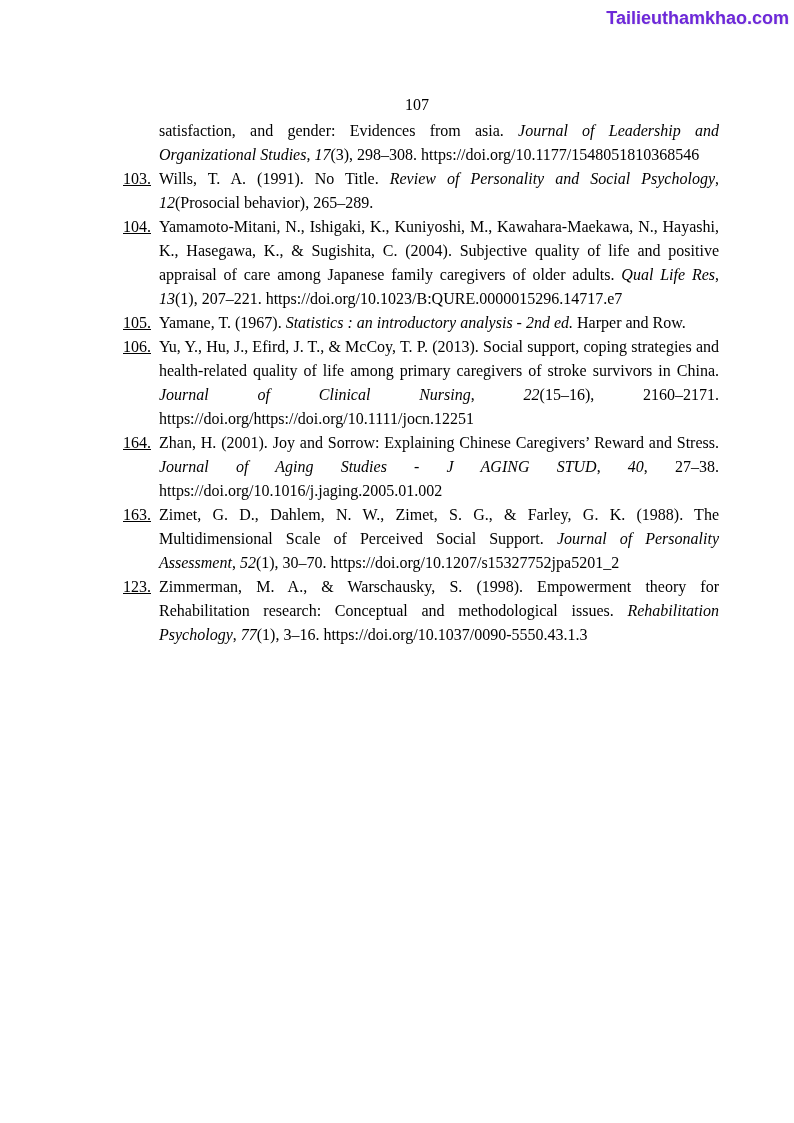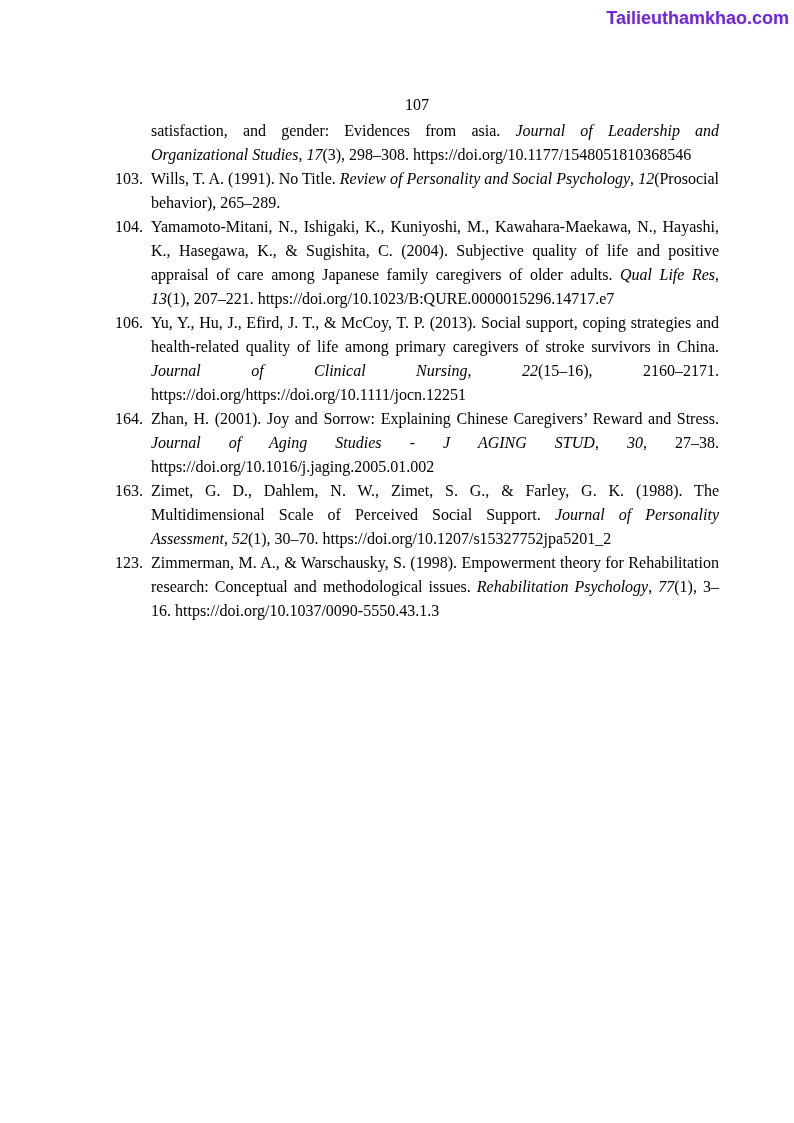--- a/index.html
+++ b/index.html
@@ -41,38 +41,41 @@
     left: 115px;
     width: 604px;
     font-size: 16px;
     line-height: 24px;
     text-align: justify;
     text-align-last: left;
   }
   .ref {
     position: relative;
     padding-left: 36px;
+    margin-left: 8px;
   }
   .ref-num {
     position: absolute;
     left: 0;
     top: 0;
+    text-decoration: underline;
   }
   .it {
     font-style: italic;
   }
 </style>
 </head>
 <body>
 
 <div class="watermark">Tailieuthamkhao.com</div>
 
 <div class="page-number">107</div>
 
 <div class="references">
     <div class="ref"><span class="ref-num"></span><span>satisfaction, and gender: Evidences from asia. </span><span class="it">Journal of Leadership and Organizational Studies</span><span>, </span><span class="it">17</span><span>(3), 298–308. https://doi.org/10.1177/1548051810368546</span></div>
     <div class="ref"><span class="ref-num">103.</span><span>Wills, T. A. (1991). No Title. </span><span class="it">Review of Personality and Social Psychology</span><span>, </span><span class="it">12</span><span>(Prosocial behavior), 265–289.</span></div>
     <div class="ref"><span class="ref-num">104.</span><span>Yamamoto-Mitani, N., Ishigaki, K., Kuniyoshi, M., Kawahara-Maekawa, N., Hayashi, K., Hasegawa, K., &amp; Sugishita, C. (2004). Subjective quality of life and positive appraisal of care among Japanese family caregivers of older adults. </span><span class="it">Qual Life Res</span><span>, </span><span class="it">13</span><span>(1), 207–221. https://doi.org/10.1023/B:QURE.0000015296.14717.e7</span></div>
+    <div class="ref"><span class="ref-num">105.</span><span>Yamane, T. (1967). </span><span class="it">Statistics : an introductory analysis - 2nd ed.</span><span> Harper and Row.</span></div>
     <div class="ref"><span class="ref-num">106.</span><span>Yu, Y., Hu, J., Efird, J. T., &amp; McCoy, T. P. (2013). Social support, coping strategies and health-related quality of life among primary caregivers of stroke survivors in China. </span><span class="it">Journal of Clinical Nursing</span><span>, </span><span class="it">22</span><span>(15–16), 2160–2171. https://doi.org/https://doi.org/10.1111/jocn.12251</span></div>
-    <div class="ref"><span class="ref-num">164.</span><span>Zhan, H. (2001). Joy and Sorrow: Explaining Chinese Caregivers’ Reward and Stress. </span><span class="it">Journal of Aging Studies - J AGING STUD</span><span>, </span><span class="it">30</span><span>, 27–38. https://doi.org/10.1016/j.jaging.2005.01.002</span></div>
+    <div class="ref"><span class="ref-num">164.</span><span>Zhan, H. (2001). Joy and Sorrow: Explaining Chinese Caregivers’ Reward and Stress. </span><span class="it">Journal of Aging Studies - J AGING STUD</span><span>, </span><span class="it">40</span><span>, 27–38. https://doi.org/10.1016/j.jaging.2005.01.002</span></div>
     <div class="ref"><span class="ref-num">163.</span><span>Zimet, G. D., Dahlem, N. W., Zimet, S. G., &amp; Farley, G. K. (1988). The Multidimensional Scale of Perceived Social Support. </span><span class="it">Journal of Personality Assessment</span><span>, </span><span class="it">52</span><span>(1), 30–70. https://doi.org/10.1207/s15327752jpa5201_2</span></div>
     <div class="ref"><span class="ref-num">123.</span><span>Zimmerman, M. A., &amp; Warschausky, S. (1998). Empowerment theory for Rehabilitation research: Conceptual and methodological issues. </span><span class="it">Rehabilitation Psychology</span><span>, </span><span class="it">77</span><span>(1), 3–16. https://doi.org/10.1037/0090-5550.43.1.3</span></div>
   </div>
 
 </body></html>

